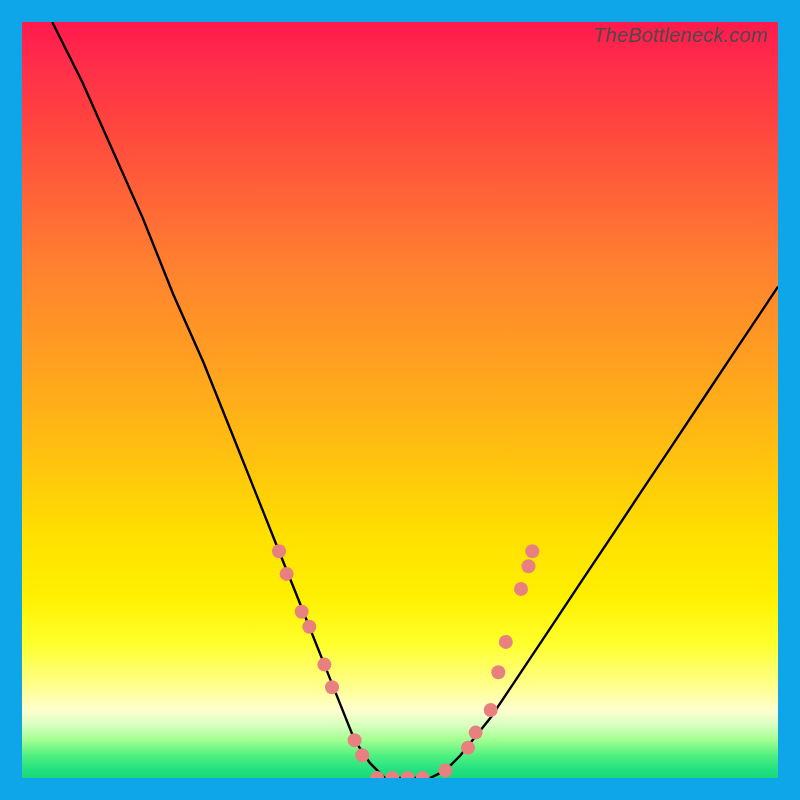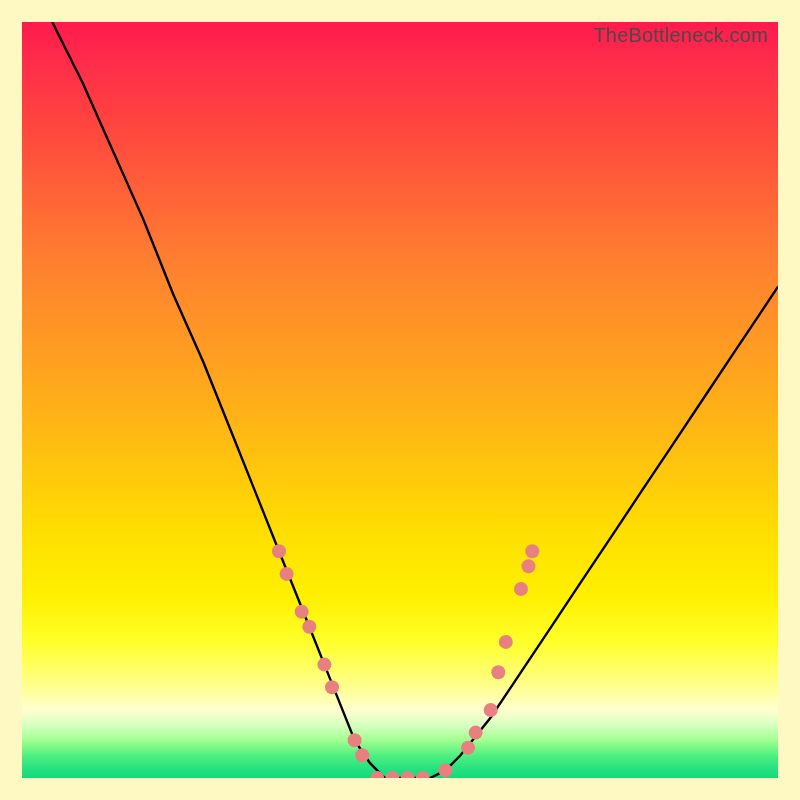--- a/index.html
+++ b/index.html
@@ -9,21 +9,22 @@
     height: 800px;
     overflow: hidden;
     background: #000;
     font-family: Arial, Helvetica, sans-serif;
   }
   .frame {
     position: absolute;
     top: 0; left: 0;
     width: 800px;
     height: 800px;
-    background: #fef9c3;
+    background: #0ea5e9;
+    font-style: italic;
   }
   .plot {
     position: absolute;
     top: 22px;
     left: 22px;
     width: 756px;
     height: 756px;
     overflow: hidden;
   }
   .gradient {

